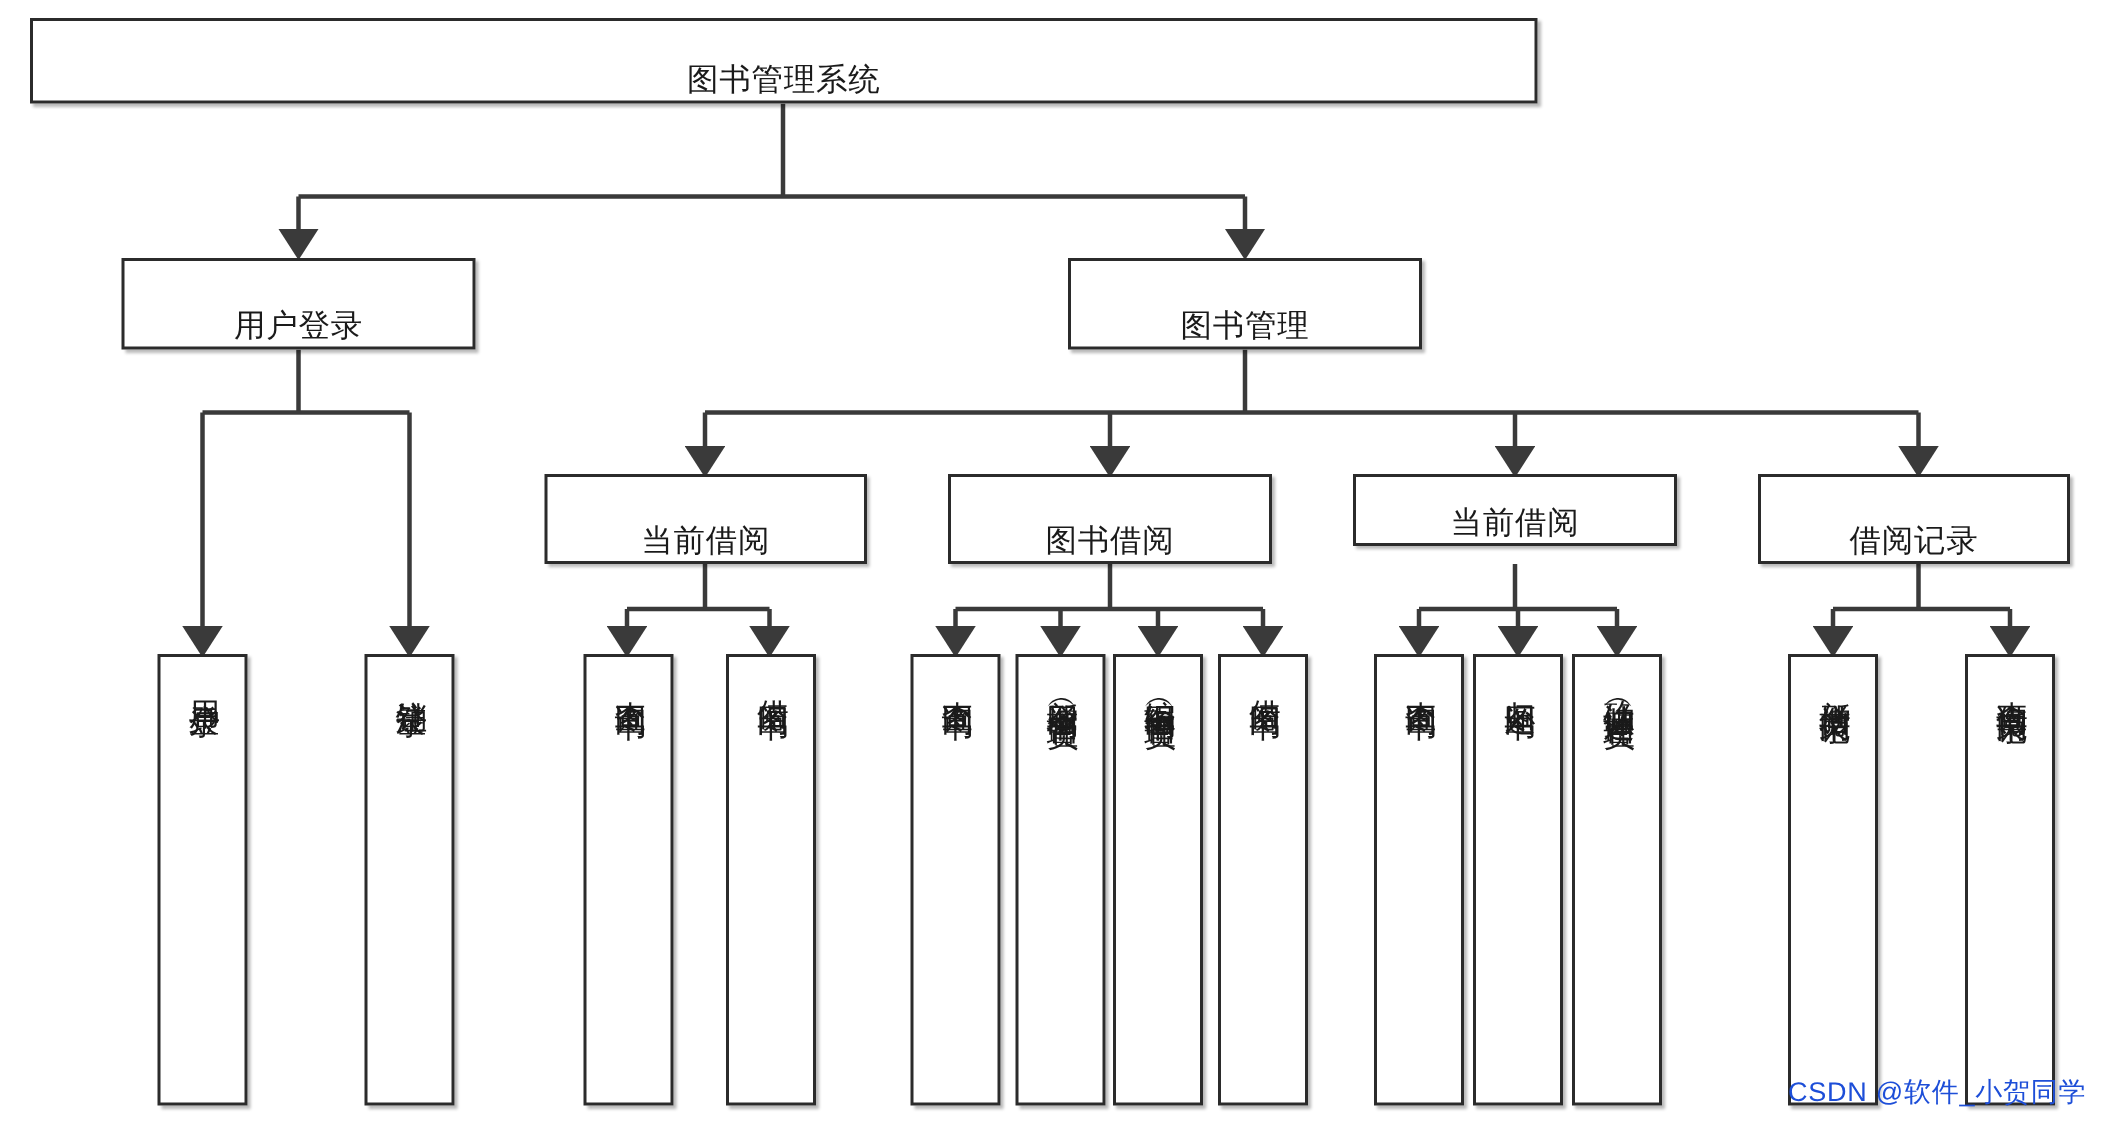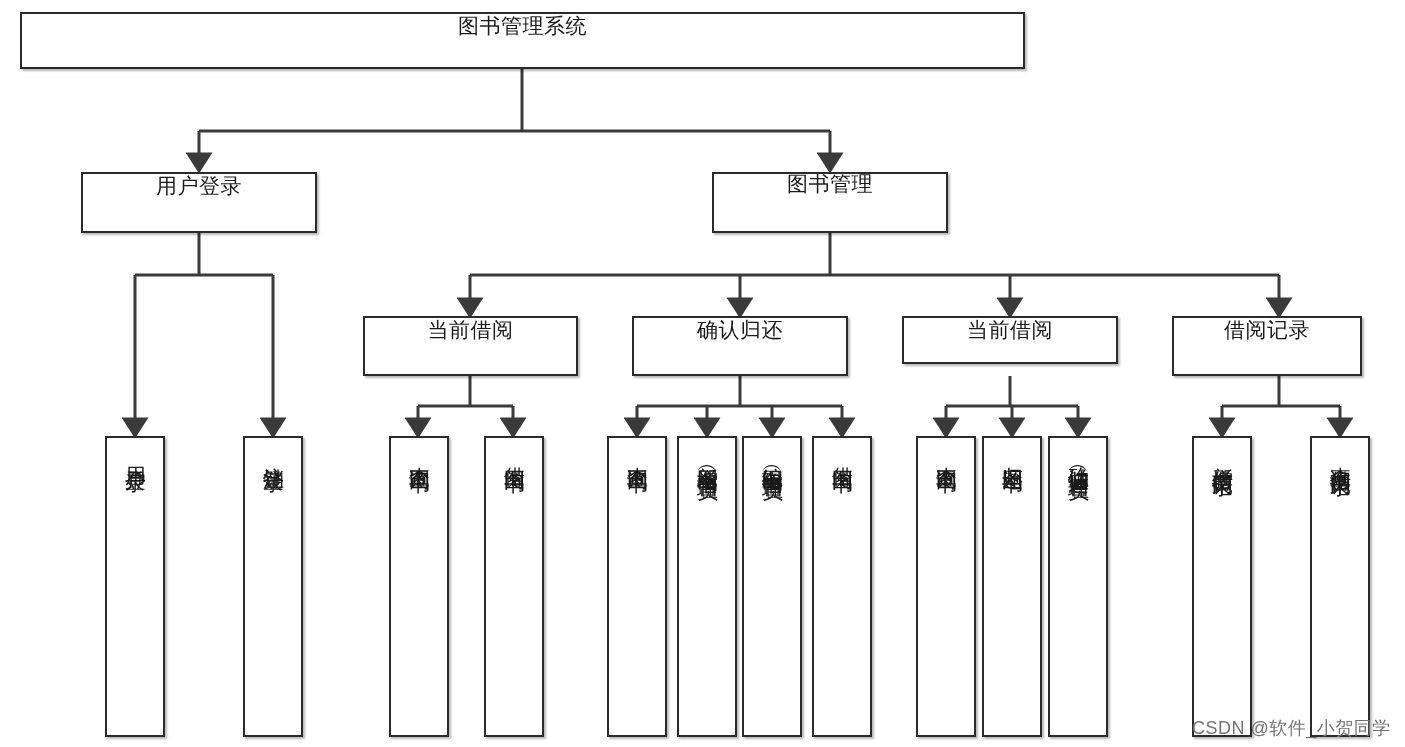--- a/index.html
+++ b/index.html
@@ -26,21 +26,21 @@
     width: 1405px;
     height: 747px;
     display: block;
   }
   .node-box {
     position: absolute;
     box-sizing: border-box;
     background: #ffffff;
     border: 2px solid #2b2b2b;
     display: flex;
-    align-items: flex-start;
+    align-items: flex-end;
     justify-content: center;
     box-shadow: 2px 2px 2px rgba(0,0,0,0.28);
   }
   .node-label {
     color: #1a1a1a;
     font-size: 21px;
     line-height: 1.18;
     letter-spacing: 0.5px;
     white-space: nowrap;
     text-align: center;
@@ -54,21 +54,21 @@
     writing-mode: vertical-rl;
     text-orientation: upright;
     -webkit-writing-mode: vertical-rl;
     letter-spacing: 2px;
     font-size: 21px;
     white-space: nowrap;
     margin-top: 6px;
   }
   .watermark {
     position: absolute;
-    color: #737373;
+    color: #1d4ed8;
     font-size: 18px;
     letter-spacing: 0.5px;
     white-space: nowrap;
     pointer-events: none;
   }
 </style>
 </head>
 <body>
 
 <div id="diagram-root">
@@ -126,34 +126,34 @@
     </g>
   </svg>
 
   <div class="node-box" style="left:20px; top:12px; width:1005px; height:57px;">
     <span class="node-label">图书管理系统</span>
   </div>
 
   <div class="node-box" style="left:81px; top:172px; width:236px; height:61px;">
     <span class="node-label">用户登录</span>
   </div>
-  <div class="node-box" style="left:712px; top:172px; width:236px; height:61px;font-family:Liberation Mono, monospace;">
+  <div class="node-box" style="left:712px; top:172px; width:236px; height:61px;">
     <span class="node-label">图书管理</span>
   </div>
 
   <div class="node-box" style="left:363px; top:316px; width:215px; height:60px;">
     <span class="node-label">当前借阅</span>
   </div>
   <div class="node-box" style="left:632px; top:316px; width:216px; height:60px;">
-    <span class="node-label">确认归还</span>
+    <span class="node-label">图书借阅</span>
   </div>
   <div class="node-box" style="left:902px; top:316px; width:216px; height:48px;">
     <span class="node-label">当前借阅</span>
   </div>
-  <div class="node-box" style="left:1172px; top:316px; width:190px; height:60px;">
+  <div class="node-box" style="left:1172px; top:316px; width:208px; height:60px;">
     <span class="node-label">借阅记录</span>
   </div>
 
   <div class="node-box leaf" style="left:105px; top:436px; width:60px; height:301px;">
     <span class="node-label">用户登录</span>
   </div>
   <div class="node-box leaf" style="left:243px; top:436px; width:60px; height:301px;">
     <span class="node-label">注销登录</span>
   </div>
 

